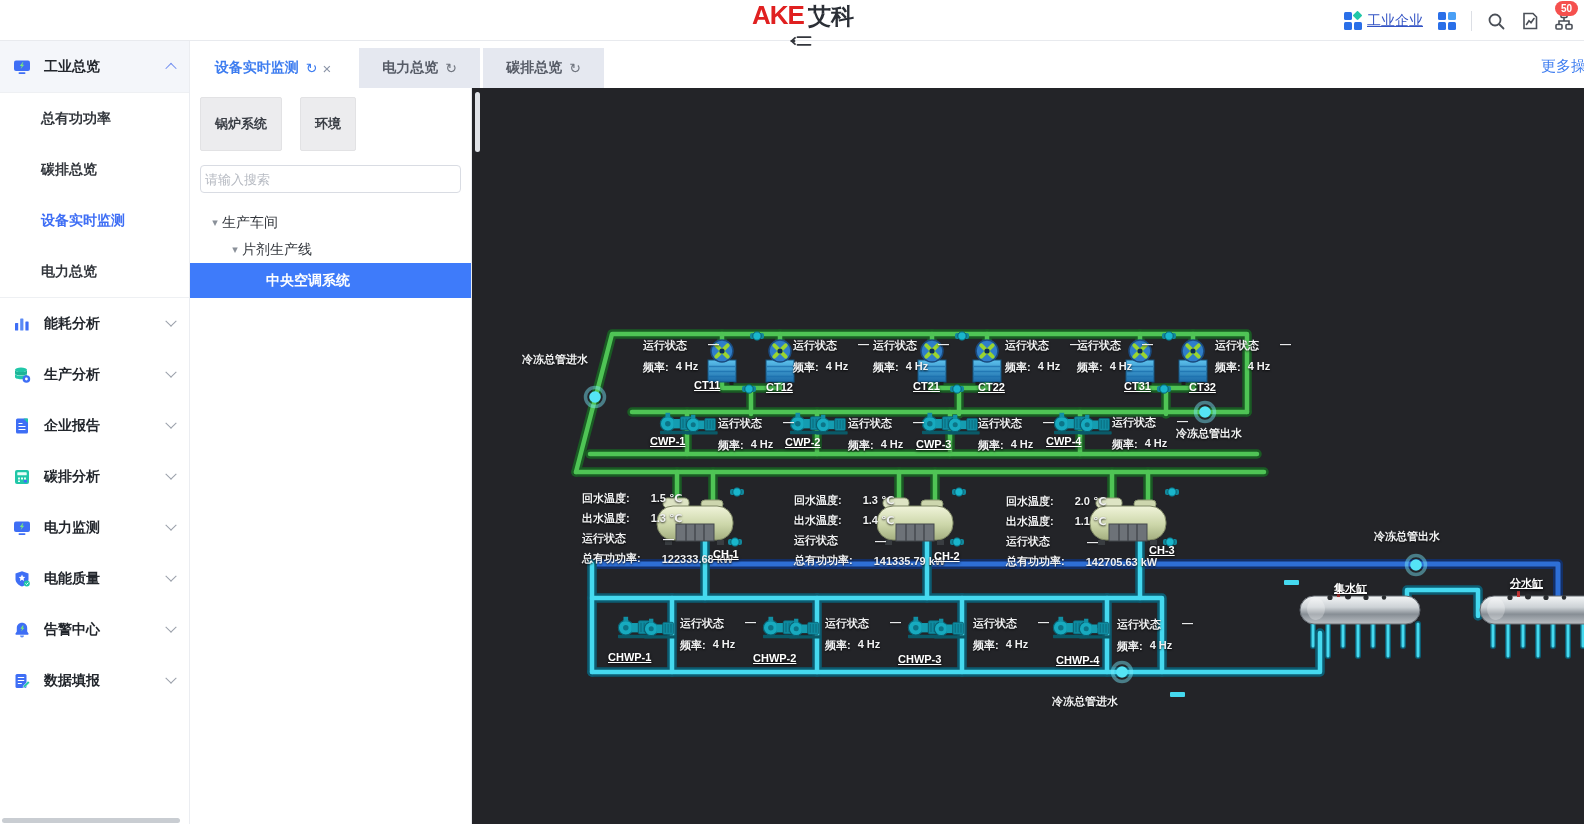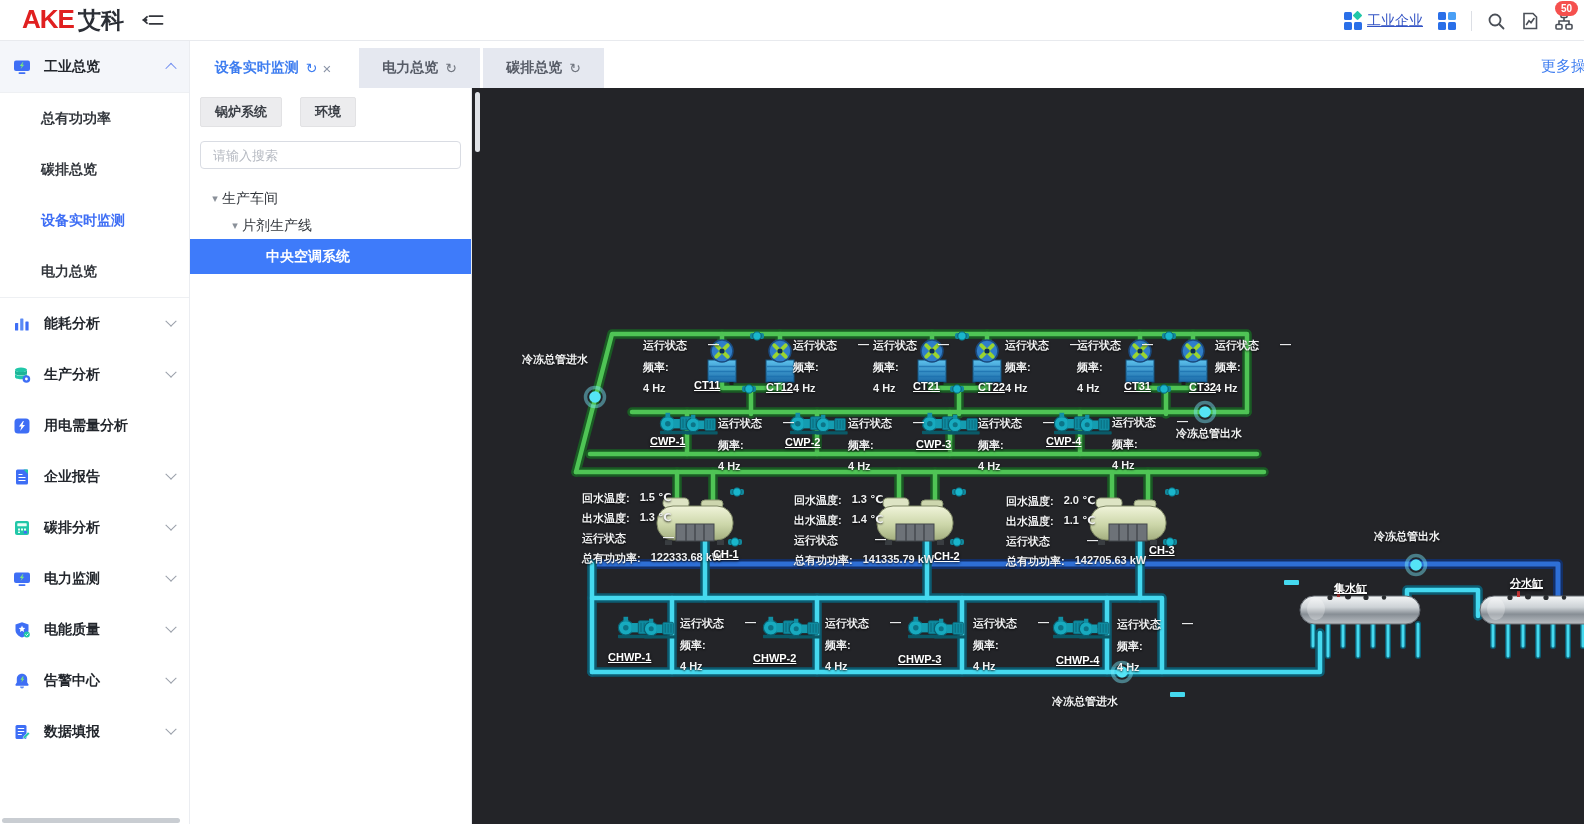--- a/index.html
+++ b/index.html
@@ -3,21 +3,21 @@
 <meta charset="utf-8">
 <style>
   * { margin:0; padding:0; box-sizing:border-box; }
   html,body { background:#fff; }
   .app {
     position:relative; width:1584px; height:824px; overflow:hidden;
     font-family:"Liberation Sans","DejaVu Sans",sans-serif; background:#fff;
   }
   
   .header { position:absolute; left:0; top:0; width:1584px; height:41px; background:#fff;
-    border-bottom:1px solid #e8eaee; display:flex; align-items:center; z-index:30; }
+    border-bottom:1px solid #e8eaee; display:flex; align-items:center; z-index:30;flex-direction:column; }
   .logo { display:flex; align-items:baseline; margin-left:22px; }
   .logo-red { color:#e02020; font-size:26px; font-weight:bold; letter-spacing:-1px; }
   .logo-dark { color:#2b2f36; font-size:23px; font-weight:bold; margin-left:4px; }
   .collapse-btn { margin-left:18px; cursor:pointer; display:flex; align-items:center; }
   .header-right { position:absolute; right:10px; top:0; height:41px; display:flex; align-items:center; gap:14px; }
   .org-switch { display:flex; align-items:center; gap:4px; cursor:pointer; }
   .org-link { color:#3353c4; font-size:14px; text-decoration:underline; }
   .hdr-divider { width:1px; height:20px; background:#dcdfe5; }
   .hdr-icon { display:flex; align-items:center; cursor:pointer; position:relative; }
   .badge { position:absolute; right:-4px; top:-26px; min-width:23px; height:15px; background:#f5504e;
@@ -49,43 +49,43 @@
   .tab.active .tab-label { color:#3e7df0; }
   .tab .tab-refresh { font-size:14px; color:#70757f; }
   .tab.active .tab-refresh { color:#3e7df0; }
   .tab .tab-close { font-size:15px; color:#8a93a6; margin-left:-2px; }
   .more-link { position:absolute; left:1351px; top:16px; color:#3e7df0; font-size:15px; white-space:nowrap; cursor:pointer; }
   
   .treepanel { position:absolute; left:190px; top:88px; width:282px; height:736px; background:#fff;
     border-right:1px solid #e8eaee; z-index:5; }
   .filter-row { display:flex; gap:18px; padding:9px 0 0 10px; }
   .filter-btn { background:#ececee; border:1px solid #e2e2e4; color:#3a3e45; font-size:13px; font-weight:bold;
-    padding:5px 14px; border-radius:2px; cursor:pointer; }
+    padding:17px 14px; border-radius:2px; cursor:pointer; }
   .search-box { margin:14px 10px 0 10px; }
-  .search-box input { width:100%; height:28px; border:1px solid #d9dce3; border-radius:4px; padding:0 12px;
+  .search-box input { width:100%; height:28px; border:1px solid #d9dce3; border-radius:4px; padding:0 4px;
     font-size:13px; color:#333; outline:none; font-family:inherit; }
   .search-box input::placeholder { color:#b6bac2; }
   .tree { margin-top:16px; }
   .tree-row { height:27px; display:flex; align-items:center; cursor:pointer; font-size:14px; color:#33373d; }
   .tree-caret { color:#8a9099; font-size:11px; width:14px; text-align:center; }
   .tree-row.lv0 { padding-left:18px; }
   .tree-row.lv1 { padding-left:38px; }
   .tree-row.lv2sel { background:#3e7bfa; color:#fff; padding-left:76px; height:35px; font-weight:bold; }
   .vscroll { position:absolute; right:-9px; top:4px; width:5px; height:60px; background:#dfe2e7; border-radius:3px; }
   
   .canvas { position:absolute; left:472px; top:88px; width:1112px; height:736px; background:#232428; overflow:hidden; z-index:4; }
   .canvas svg.scada { position:absolute; left:0; top:0; }
   .dlbl { position:absolute; color:#f0f1f2; font-size:11px; font-weight:bold; white-space:nowrap;
     text-shadow:0 1px 2px rgba(0,0,0,.8); }
   .eq-label { position:absolute; width:76px; }
   .eq-label .r1 { display:flex; justify-content:space-between; }
-  .eq-label .r2 { margin-top:7px; display:flex; gap:7px;flex-direction:column; }
+  .eq-label .r2 { margin-top:7px; display:flex; gap:7px; }
   .eq-label span { color:#f0f1f2; font-size:11px; font-weight:bold; white-space:nowrap; text-shadow:0 1px 2px rgba(0,0,0,.8); }
   .ch-label { position:absolute; }
-  .ch-label .row { display:flex; gap:10px; margin-bottom:5px; }
+  .ch-label .row { display:flex; gap:21px; margin-bottom:5px;align-items:center; }
   .ch-label .row.st { width:92px; justify-content:space-between; }
   .ch-label span { color:#f0f1f2; font-size:11px; font-weight:bold; white-space:nowrap; text-shadow:0 1px 2px rgba(0,0,0,.8); }
   .eq-name { position:absolute; color:#fff; font-size:11px; font-weight:bold; white-space:nowrap; text-shadow:0 1px 3px #000;text-decoration:underline; }
 </style>
 </head>
 <body>
 
 <div class="app">
 
   <div class="header">
@@ -178,27 +178,20 @@
     <div class="side-item">
       <svg class="s-icon" viewBox="0 0 18 18">
         <ellipse cx="8" cy="3.8" rx="6" ry="2.3" fill="#21c7a8"></ellipse>
         <path d="M2 3.8v3.4c0 1.3 2.7 2.3 6 2.3s6-1 6-2.3V3.8c0 1.3-2.7 2.3-6 2.3S2 5.1 2 3.8z" fill="#1db497"></path>
         <path d="M2 7.6V11c0 1.3 2.7 2.3 6 2.3 1 0 1.9-.1 2.7-.3.3-1.7 1.7-3 3.3-3.3V7.6c0 1.3-2.7 2.3-6 2.3s-6-1-6-2.3z" fill="#21c7a8"></path>
         <circle cx="13.4" cy="13" r="3.8" fill="#3e6ef5"></circle>
           <circle cx="13.4" cy="13" r="1.4" fill="#fff"></circle>
       </svg>
       <span class="s-label">生产分析</span>
       <span class="chev down"></span>
-    </div>
-    <div class="side-item">
-      <svg class="s-icon" viewBox="0 0 18 18">
-        <rect x="1.5" y="1.5" width="15" height="15" rx="3.5" fill="#3e6ef5"></rect>
-        <path d="M10 4 6 9.5h2.4L7.2 14l4.8-6H9.5L10.8 4z" fill="#fff"></path>
-      </svg>
-      <span class="s-label">用电需量分析</span>
     </div>
     <div class="side-item">
       <svg class="s-icon" viewBox="0 0 18 18">
         <rect x="3" y="1.5" width="12" height="15" rx="1.5" fill="#3e6ef5"></rect>
         <path d="M10.5 1.5H15V6z" fill="#21c7a8"></path>
         <path d="M5.5 6.5h4M5.5 9.5h7M5.5 12.5h7" stroke="#fff" stroke-width="1.2"></path>
       </svg>
       <span class="s-label">企业报告</span>
       <span class="chev down"></span>
     </div>

